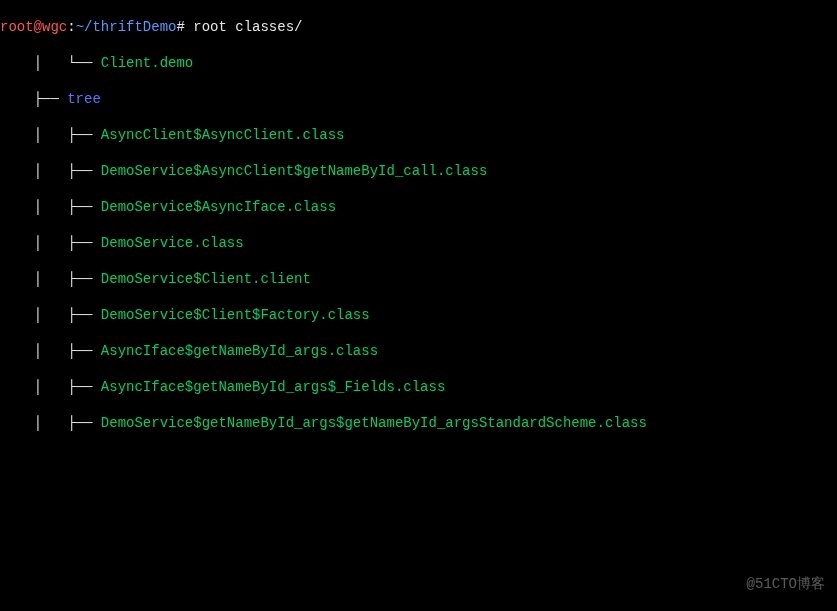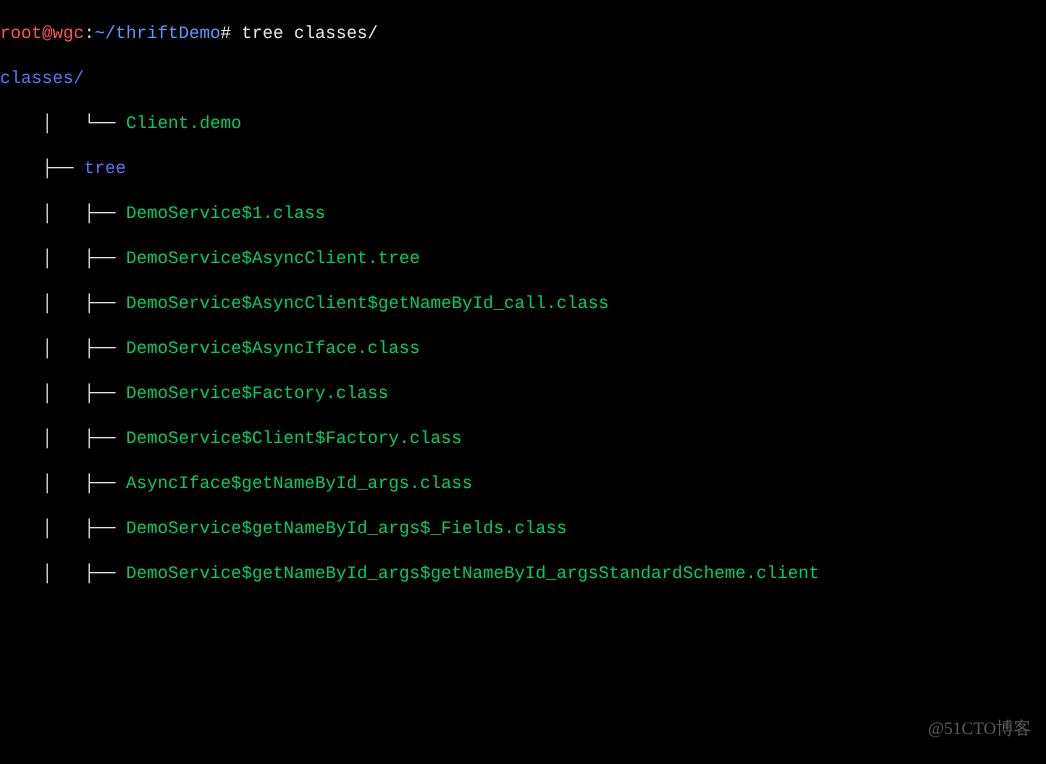--- a/index.html
+++ b/index.html
@@ -24,42 +24,41 @@
   .white { color: #e5e5e5; }
   .blue { color: #5577ff; }
   .green { color: #00cc66; }
   .tree-white { color: #e5e5e5; }
   .line { display: block; }
   .watermark {
     position: absolute;
     right: 12px;
     bottom: 18px;
     color: rgba(255,255,255,0.35);
-    font-family: Liberation Serif, serif;
+    font-family: Liberation Mono, monospace;
     font-size: 14px;
     pointer-events: none;
   }
 </style>
 </head>
 <body>
 
 <div class="terminal">
-<span class="line"><span class="prompt-red">root@wgc</span><span class="white">:</span><span class="prompt-blue">~/thriftDemo</span><span class="white">#</span><span class="white"> tree classes/</span></span>
-<span class="line"><span class="blue">classes/</span></span>
+<span class="line"><span class="prompt-red">root@wgc</span><span class="white">:</span><span class="prompt-blue">~/thriftDemo</span><span class="white">#</span><span class="white"> root classes/</span></span>
 <span class="line"><span class="tree-white">    │   └── </span><span class="green">Client.demo</span></span>
 <span class="line"><span class="tree-white">    ├── </span><span class="blue">tree</span></span>
-<span class="line"><span class="tree-white">    │   ├── </span><span class="green">DemoService$1.class</span></span>
-<span class="line"><span class="tree-white">    │   ├── </span><span class="green">DemoService$AsyncClient.tree</span></span>
+<span class="line"><span class="tree-white">    │   ├── </span><span class="green">AsyncClient$AsyncClient.class</span></span>
 <span class="line"><span class="tree-white">    │   ├── </span><span class="green">DemoService$AsyncClient$getNameById_call.class</span></span>
 <span class="line"><span class="tree-white">    │   ├── </span><span class="green">DemoService$AsyncIface.class</span></span>
-<span class="line"><span class="tree-white">    │   ├── </span><span class="green">DemoService$Factory.class</span></span>
+<span class="line"><span class="tree-white">    │   ├── </span><span class="green">DemoService.class</span></span>
+<span class="line"><span class="tree-white">    │   ├── </span><span class="green">DemoService$Client.client</span></span>
 <span class="line"><span class="tree-white">    │   ├── </span><span class="green">DemoService$Client$Factory.class</span></span>
 <span class="line"><span class="tree-white">    │   ├── </span><span class="green">AsyncIface$getNameById_args.class</span></span>
-<span class="line"><span class="tree-white">    │   ├── </span><span class="green">DemoService$getNameById_args$_Fields.class</span></span>
-<span class="line"><span class="tree-white">    │   ├── </span><span class="green">DemoService$getNameById_args$getNameById_argsStandardScheme.client</span></span>
+<span class="line"><span class="tree-white">    │   ├── </span><span class="green">AsyncIface$getNameById_args$_Fields.class</span></span>
+<span class="line"><span class="tree-white">    │   ├── </span><span class="green">DemoService$getNameById_args$getNameById_argsStandardScheme.class</span></span>
 
 
 
 
 
 
 
 
 
 

